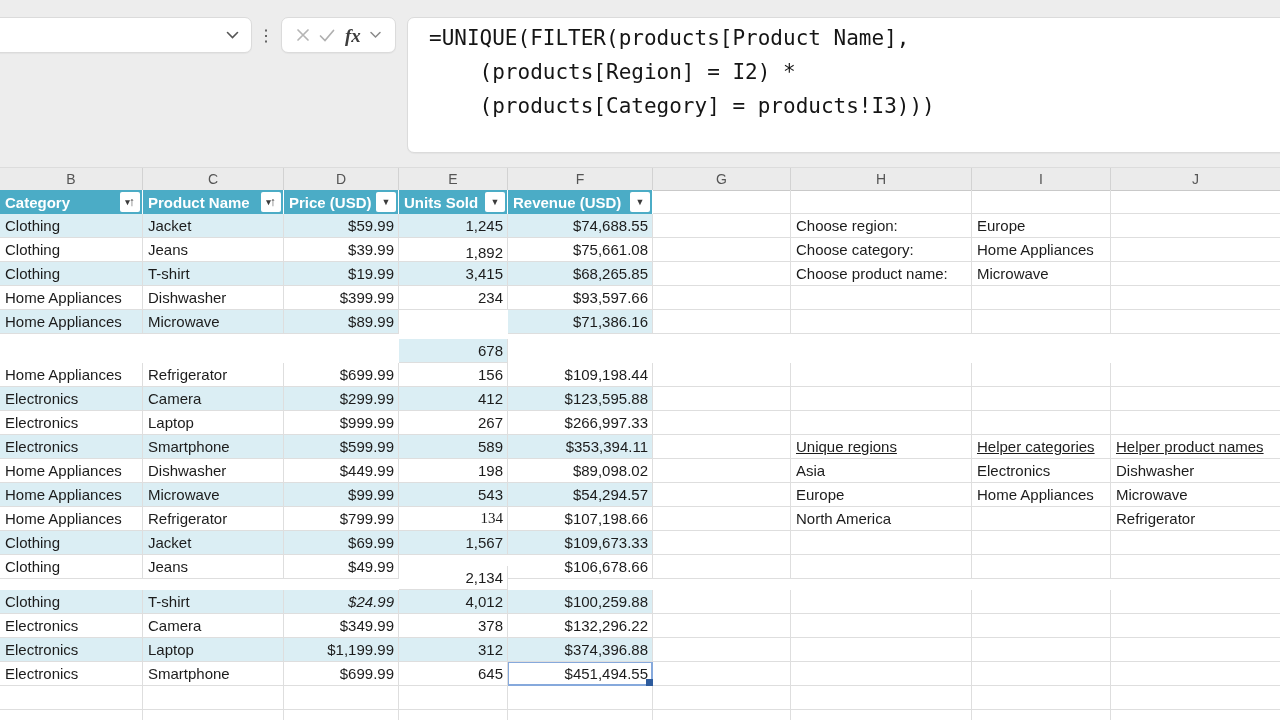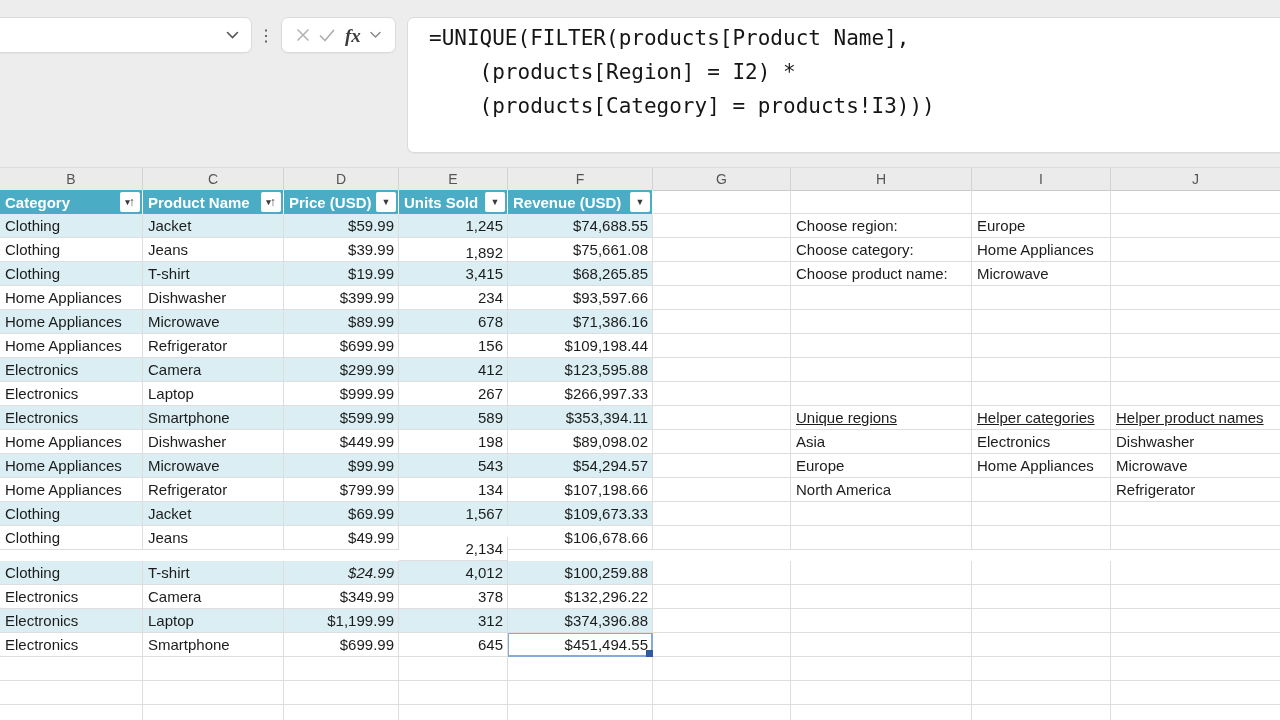--- a/index.html
+++ b/index.html
@@ -234,21 +234,21 @@
         <div class="row">
           <div class="cell band" style="width: 143px;">
             <span class="txt">Home Appliances</span>
           </div>
           <div class="cell band" style="width: 141px;">
             <span class="txt">Microwave</span>
           </div>
           <div class="cell band num" style="width: 115px;">
             <span class="txt">$89.99</span>
           </div>
-          <div class="cell band num" style="width: 109px;">
+          <div class="cell band num" style="width: 109px; margin-top: 29px;">
             <span class="txt">678</span>
           </div>
           <div class="cell band num" style="width: 145px;">
             <span class="txt">$71,386.16</span>
           </div>
           <div class="cell" style="width: 138px;"></div>
           <div class="cell" style="width: 181px;"></div>
           <div class="cell" style="width: 139px;"></div>
           <div class="cell" style="width: 170px;"></div>
         </div>
@@ -399,21 +399,21 @@
         <div class="row">
           <div class="cell" style="width: 143px;">
             <span class="txt">Home Appliances</span>
           </div>
           <div class="cell" style="width: 141px;">
             <span class="txt">Refrigerator</span>
           </div>
           <div class="cell num" style="width: 115px;">
             <span class="txt">$799.99</span>
           </div>
-          <div class="cell num" style="width: 109px;">
+          <div class="cell num" style="width: 109px; font-family: Liberation Serif, serif;">
             <span class="txt">134</span>
           </div>
           <div class="cell num" style="width: 145px;">
             <span class="txt">$107,198.66</span>
           </div>
           <div class="cell" style="width: 138px;"></div>
           <div class="cell" style="width: 181px;">
             <span class="txt">North America</span>
           </div>
           <div class="cell" style="width: 139px;"></div>

